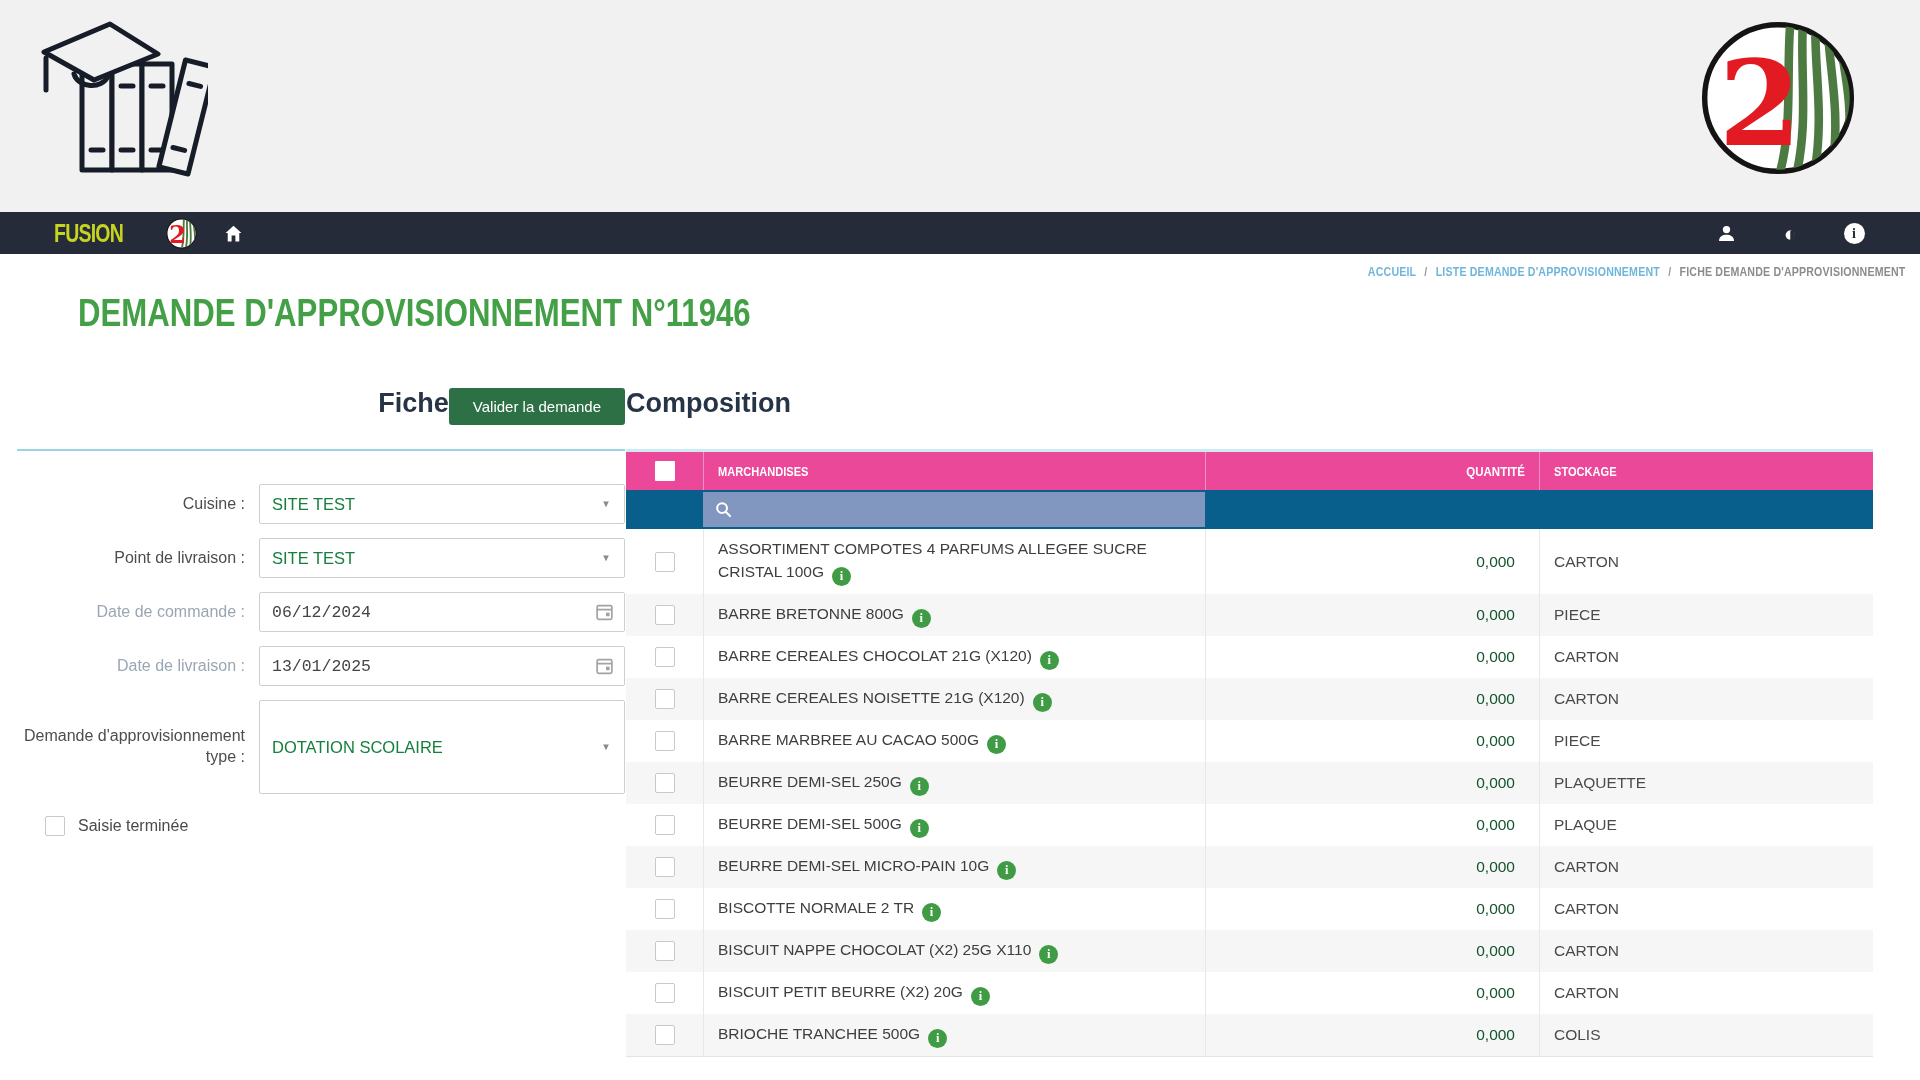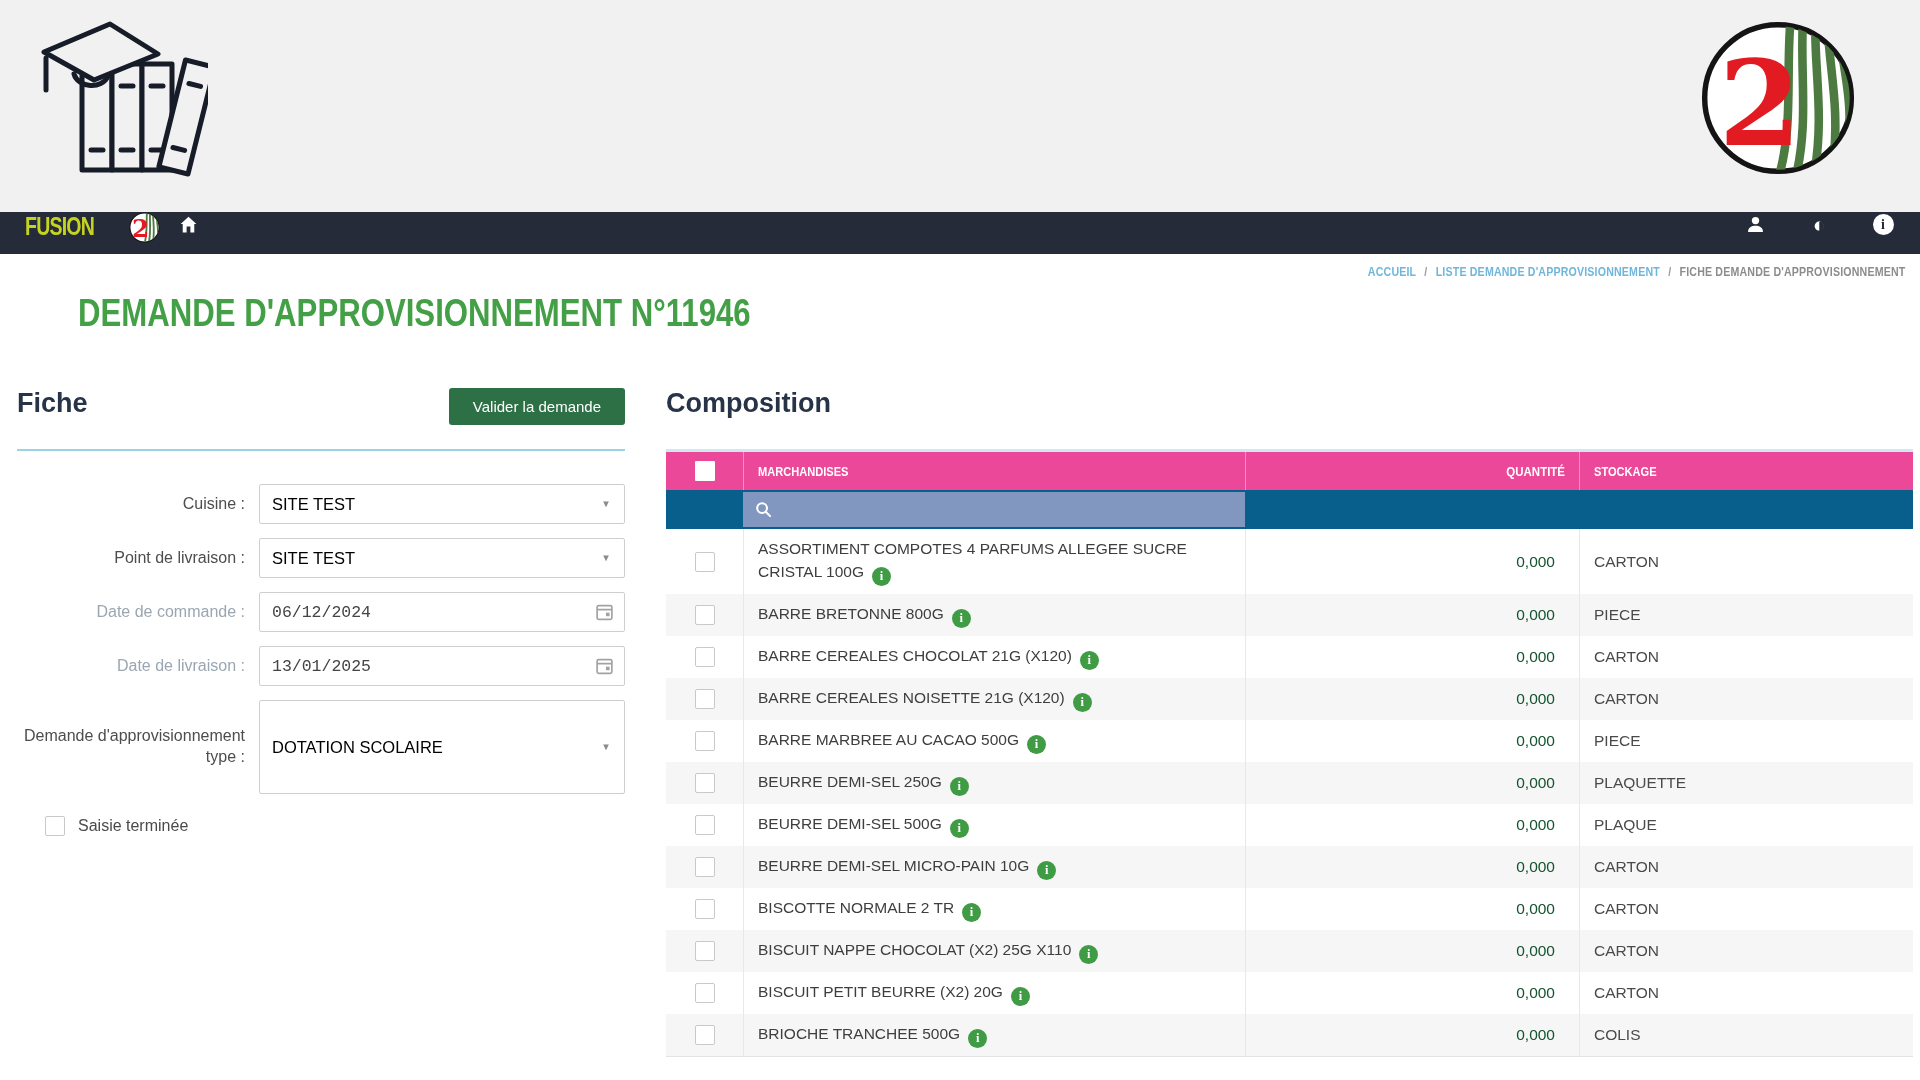--- a/index.html
+++ b/index.html
@@ -10,21 +10,21 @@
   .cond{display:inline-block;transform:scaleX(.82);transform-origin:0 50%;white-space:nowrap}
   .cond-r{display:inline-block;transform:scaleX(.85);transform-origin:100% 50%;white-space:nowrap}
 
   
   .top-band{position:absolute;left:0;top:0;width:1920px;height:212px;background:#f1f1f1}
   .books-logo{position:absolute;left:36px;top:10px}
   .brand-circle-large{position:absolute;left:1700px;top:20px;width:156px;height:156px}
 
   
   .navbar{position:absolute;left:0;top:212px;width:1920px;height:42px;background:#252b39;
-    display:flex;align-items:flex-start;box-sizing:border-box;padding:0 25px;gap:16px}
+    display:flex;align-items:center;box-sizing:border-box;padding:0 54px;gap:24px}
   .fusion-logo{color:#c6d41f;font-weight:bold;font-size:25px;letter-spacing:-1px;
     transform:scaleX(.78);transform-origin:0 50%;cursor:pointer}
   .brand-circle-small{width:31px;height:31px;display:block;cursor:pointer}
   .home-btn{width:24px;height:24px;display:flex;align-items:center;justify-content:center;cursor:pointer}
   .nav-spacer{flex:1}
   .nav-right{display:flex;align-items:center;gap:40px}
   .nav-icon-btn{width:24px;height:24px;display:flex;align-items:center;justify-content:center;cursor:pointer}
   .contrast-glyph{color:#fff;font-size:21px;line-height:1}
   .info-chip{width:21px;height:21px;border-radius:50%;background:#fff;color:#252b39;
     font-weight:bold;font-size:14px;line-height:21px;text-align:center;font-family:"Liberation Serif",serif}
@@ -34,45 +34,45 @@
   .bc-link{color:#6fb6dc;cursor:pointer}
   .bc-sep{color:#9b9b9b;margin:0 6px}
   .bc-current{color:#8c8c8c}
 
   
   .page-title{position:absolute;left:78px;top:292px;margin:0;font-size:38px;color:#43a047;
     font-weight:bold;letter-spacing:0}
 
   
   .left-panel{position:absolute;left:17px;top:388px;width:608px}
-  .panel-head{display:flex;justify-content:space-between;align-items:flex-start}
+  .panel-head{display:flex;justify-content:flex-end;align-items:flex-start}
   .section-heading{margin:0;font-size:27px;font-weight:bold;color:#273447}
   .validate-btn{background:#2d7046;color:#fff;border:none;border-radius:3px;
     font-family:"Liberation Sans",sans-serif;font-size:15px;padding:10px 24px;cursor:pointer}
   .fiche-divider{border:none;border-top:2px solid #9ad4e4;margin:24px 0 0 0}
   .fiche-form{margin-top:33px}
   .form-row{display:flex;margin-bottom:14px;align-items:center}
   .form-label{width:242px;text-align:right;padding-right:14px;font-size:16px;color:#4d4d4d;
     box-sizing:border-box;line-height:1.3}
   .form-label.muted{color:#9aa6b2}
   .form-control{position:relative;flex:1;height:40px;border:1px solid #cfcfcf;border-radius:2px;
     background:#fff;display:flex;align-items:center;padding:0 34px 0 12px;box-sizing:border-box;cursor:pointer}
   .form-control.tall{height:94px}
-  .control-value{font-size:16.5px;color:#000000}
+  .control-value{font-size:16.5px;color:#15803d}
   .caret{position:absolute;right:12px;top:50%;transform:translateY(-50%) scale(.8);color:#8b8b8b;font-size:12px}
   .cal-icon{position:absolute;right:10px;top:50%;transform:translateY(-50%);display:flex;cursor:pointer}
   input.date-input{border:none;outline:none;background:transparent;font-family:Liberation Mono, monospace;
     font-size:16.5px;color:#444;width:100%;padding:0}
   .checkbox-row{display:flex;align-items:center;gap:13px;margin:22px 0 0 28px}
   input.cb{appearance:none;-webkit-appearance:none;width:20px;height:20px;border:1px solid #c9c9c9;
     border-radius:2px;background:#fff;margin:0;cursor:pointer}
   .cb-label{font-size:16px;color:#4a4a4a}
 
   
-  .right-panel{position:absolute;left:666px;top:388px;width:1247px}
+  .right-panel{position:absolute;left:626px;top:388px;width:1247px}
   .comp-heading{margin:0 0 30px 0}
   .grid-table{border-top:3px solid #cdeaf2;border-bottom:1px solid #e3e3e3}
   .trow,.thead-row,.search-row{display:grid;grid-template-columns:77px 502px 334px 334px}
   .thead-row{background:#ec4899;height:38px;align-items:center}
   .th{color:#fff;font-size:13.5px;font-weight:bold;height:100%;display:flex;align-items:center;
     border-left:1px solid rgba(255,255,255,.4);box-sizing:border-box;padding:0 14px;cursor:pointer}
   .th.first{border-left:none;justify-content:center}
   .th.num{justify-content:flex-end}
   input.cb-head{appearance:none;-webkit-appearance:none;width:20px;height:20px;background:#fff;
     border:none;border-radius:1px;margin:0;cursor:pointer}

